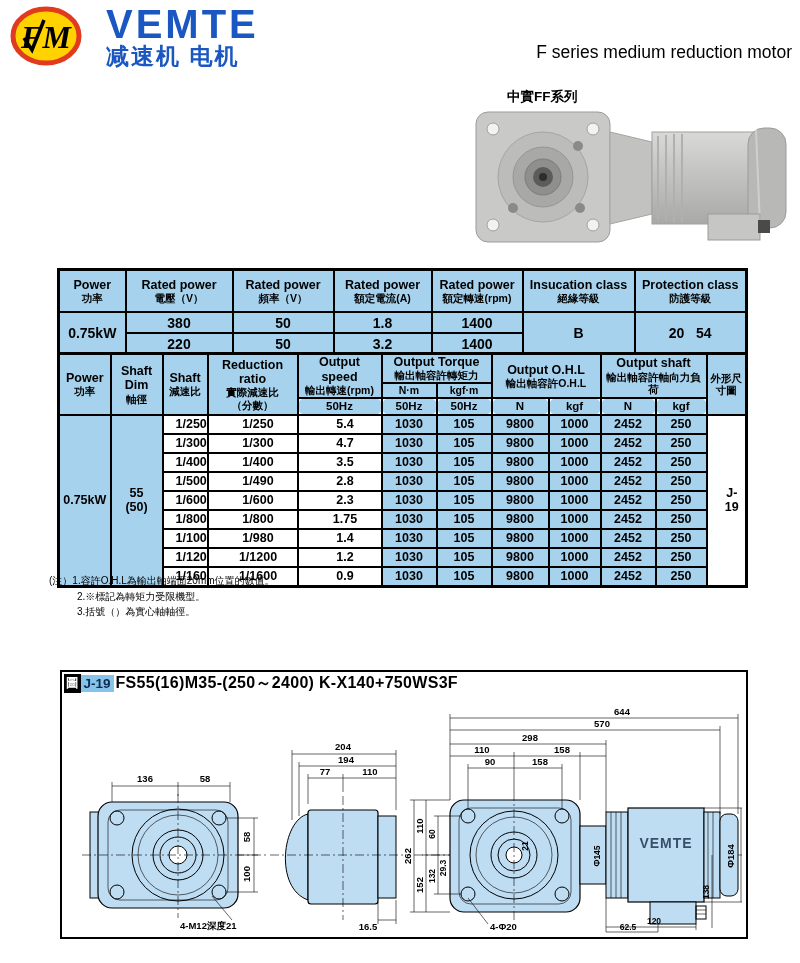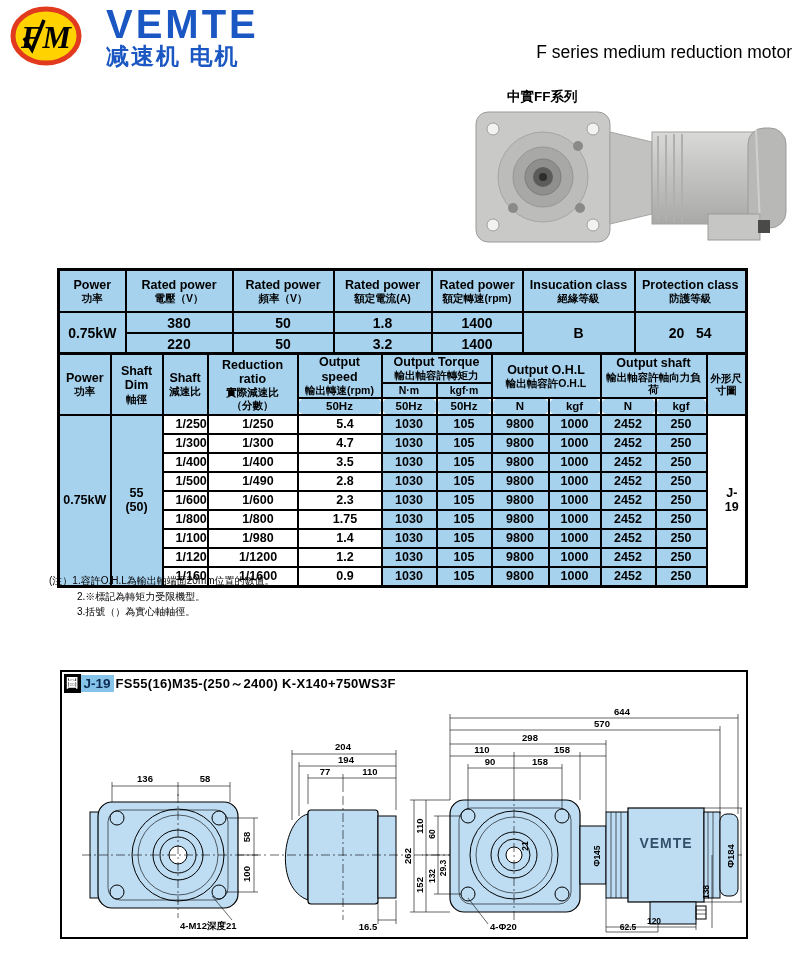--- a/index.html
+++ b/index.html
@@ -48,21 +48,21 @@
 
   
   .notes{position:absolute;left:49px;top:573px;font-size:10px;font-weight:normal;line-height:1.55;}
   .notes .ind{padding-left:28px;}
 
   
   .draw-box{position:absolute;left:60px;top:670px;width:684px;height:265px;border:2px solid #000;}
   .draw-title{position:absolute;left:2px;top:2px;display:flex;align-items:center;height:19px;}
   .fig-label{background:#000;color:#fff;font-size:12.5px;font-weight:bold;padding:1px 2px;}
   .fig-ref{background:var(--chip-bg);color:#0c2a50;font-size:13.5px;font-weight:bold;padding:1px 3px;}
-  .model{font-size:13px;font-weight:bold;margin-left:2px;letter-spacing:0.3px;}
+  .model{font-size:16px;font-weight:bold;margin-left:2px;letter-spacing:0.3px;}
   .draw-svg{position:absolute;left:0;top:24px;}
 
   
   .bl{fill:var(--draw-fill);stroke:#000;stroke-width:1.2;}
   .bl2{fill:var(--draw-fill);stroke:#000;stroke-width:1;}
   .ln{stroke:#000;stroke-width:1;fill:none;}
   .thin{stroke:#000;stroke-width:0.6;fill:none;}
   .cl{stroke:#000;stroke-width:0.6;stroke-dasharray:9 3 2 3;fill:none;}
   .dim{font-size:9.5px;font-weight:bold;fill:#000;}
   .dimS{font-size:8.5px;font-weight:bold;fill:#000;}

